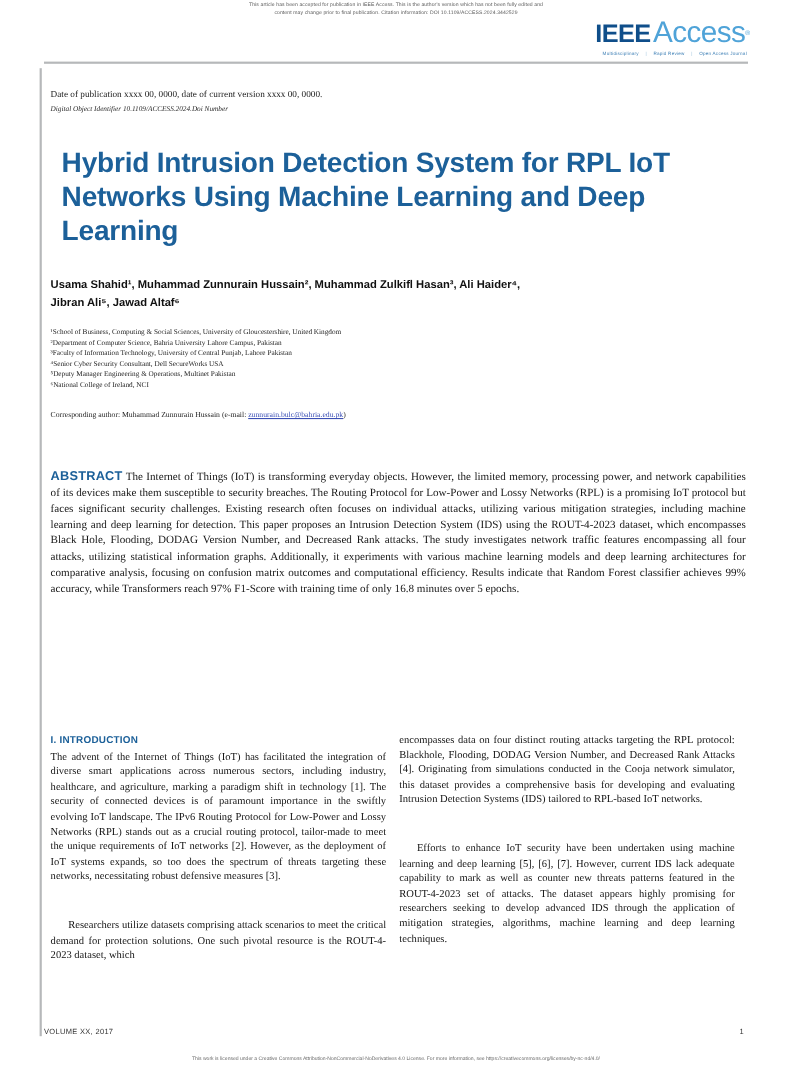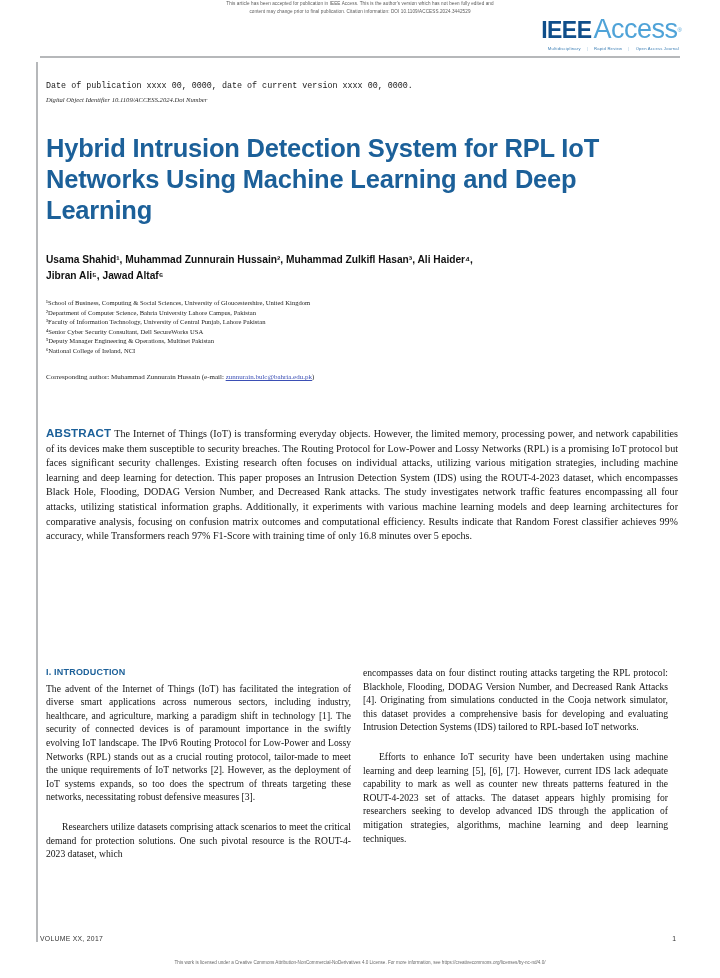--- a/index.html
+++ b/index.html
@@ -97,38 +97,38 @@
   }
 
   
   .pubdates {
     position: absolute;
     left: 46px;
     top: 80px;
     width: 620px;
   }
   .pubdates .d1 {
-    font-family: Liberation Mono, monospace;
+    font-family: Liberation Serif, serif;
     font-size: 8.4px;
     color: #1a1a1a;
     line-height: 12px;
   }
   .pubdates .d2 {
     font-family: "Liberation Serif", serif;
     font-style: italic;
     font-size: 6.6px;
     color: #2a2a2a;
     line-height: 11px;
     margin-top: 2px;
   }
 
   
   .title {
     position: absolute;
-    left: 46px;
+    left: 56px;
     top: 133px;
     width: 610px;
     font-family: "Liberation Sans", sans-serif;
     font-weight: bold;
     font-size: 25.5px;
     line-height: 31px;
     color: #1c6099;
     letter-spacing: -0.2px;
   }
 
@@ -232,21 +232,21 @@
   }
   .sec-head {
     font-family: "Liberation Sans", sans-serif;
     font-weight: bold;
     font-size: 9px;
     color: #1c6099;
     letter-spacing: 0.2px;
     margin-bottom: 2px;
   }
   .col p { margin: 0; }
-  .col p.indent { text-indent: 16px; margin-top: 16px; }
+  .col p.indent { text-indent: 16px; margin-top: 31px; }
 
   
   .footer-vol {
     position: absolute;
     left: 40px;
     bottom: 36px;
     font-family: "Liberation Sans", sans-serif;
     font-size: 6.8px;
     color: #333333;
     letter-spacing: 0.3px;

